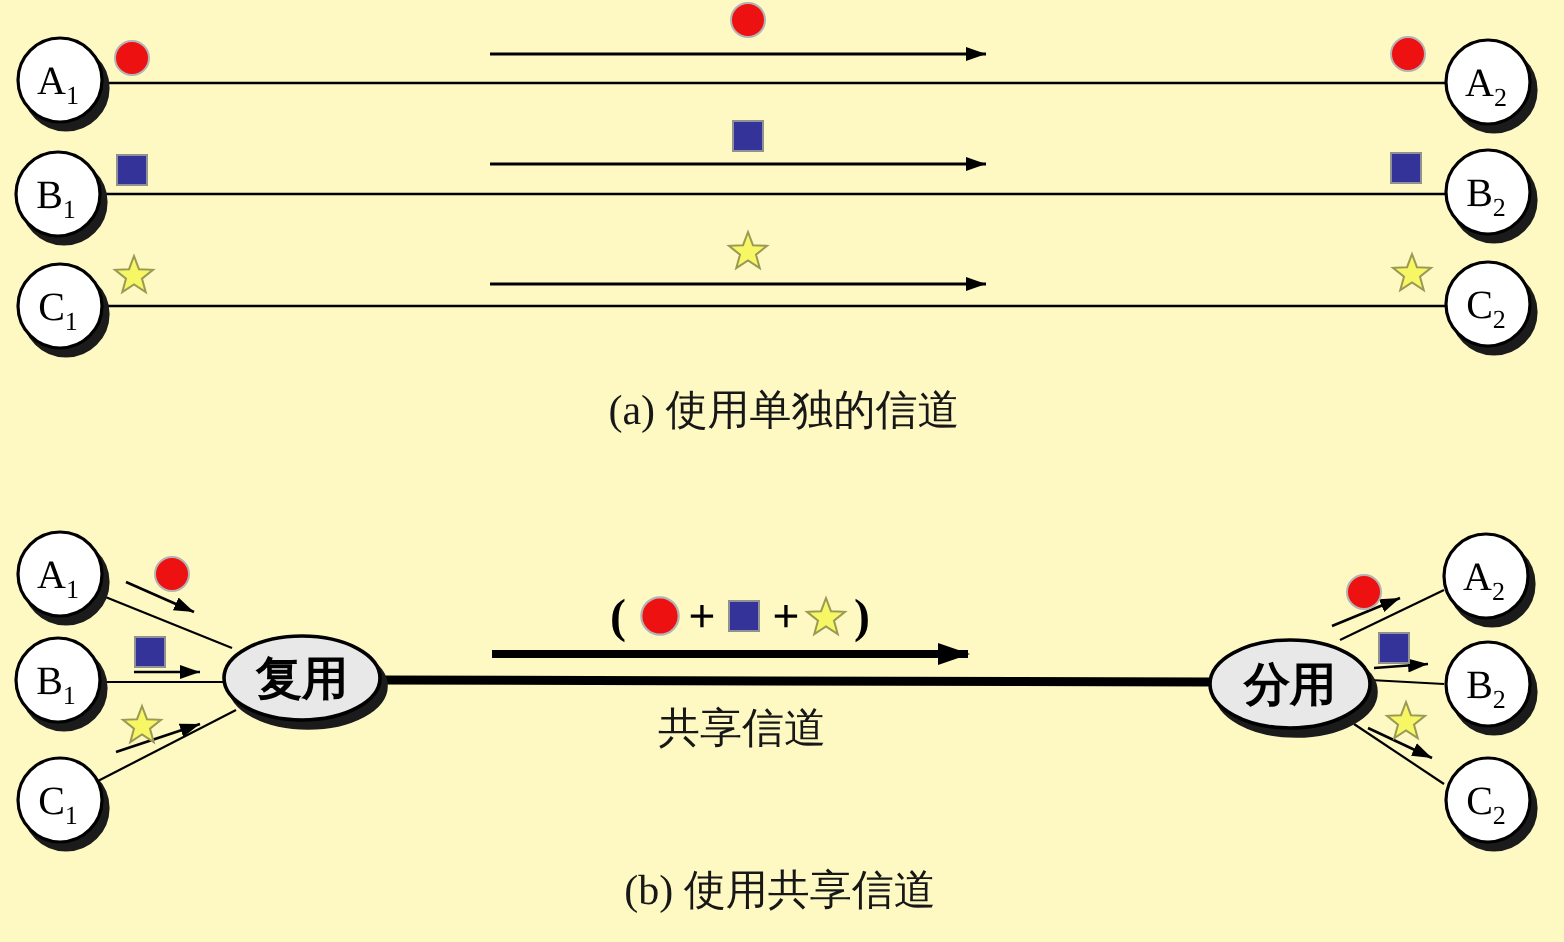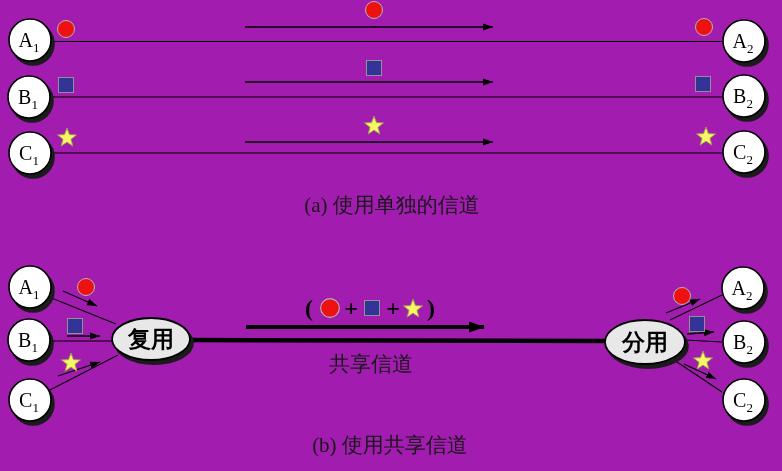--- a/index.html
+++ b/index.html
@@ -1,16 +1,16 @@
 <!DOCTYPE html>
 <html style="--red: #ee1111; --blue: #333399; --star: #f7f766; --star_stroke: #9a9a55; --node_fill: #e8e8e8; --ink: #000000;"><head>
 <meta charset="utf-8">
 <style>
   html,body{margin:0;padding:0;background:#ffffff;}
-  #stage{position:relative;width:782px;height:471px;background:#a21caf;overflow:hidden;
+  #stage{position:relative;width:782px;height:471px;background:#fef9c3;overflow:hidden;
          font-family:"Liberation Serif","DejaVu Serif",serif;}
   svg{display:block;}
   .channel-line{stroke:var(--ink);stroke-width:1.2;fill:none;}
   .flow-arrow{stroke:var(--ink);stroke-width:1.4;fill:none;}
   .spoke-line{stroke:var(--ink);stroke-width:1.1;fill:none;}
   .spoke-arrow{stroke:var(--ink);stroke-width:1.3;fill:none;}
   .thick-line{stroke:var(--ink);stroke-width:4.5;fill:none;}
   .thick-arrow{stroke:var(--ink);stroke-width:4;fill:none;}
   .node-circle{fill:#ffffff;stroke:var(--ink);stroke-width:1.6;
                filter:drop-shadow(3px 4px 0 #1b1b1b);}

